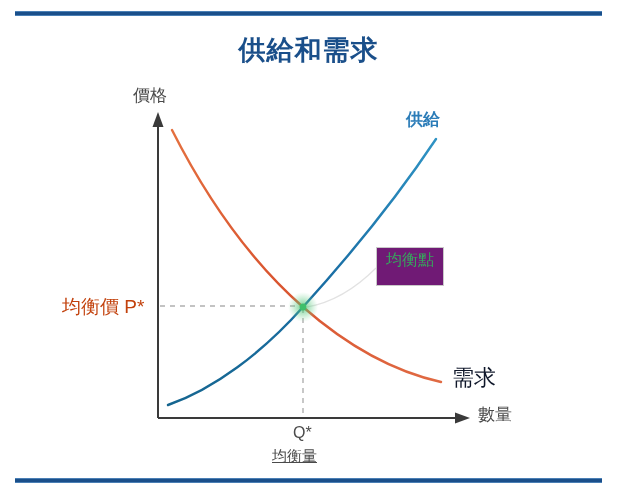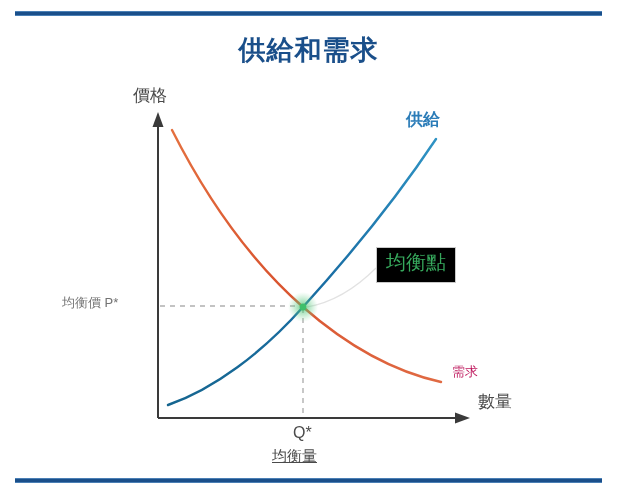--- a/index.html
+++ b/index.html
@@ -55,50 +55,50 @@
   .lbl {
     position: absolute;
     white-space: nowrap;
     line-height: 1.15;
   }
   #axis-label-y {
     left: 133px; top: 86px;
     font-size: 17px; color: #4a4a4a; text-align: center;
   }
   #axis-label-x {
-    left: 478px; top: 392px;
+    left: 478px; top: 405px;
     font-size: 17px; color: #4a4a4a;
   }
   #supply-label {
     left: 406px; top: 110px;
     font-size: 17px; color: #2b7cb8; font-weight: bold;
   }
   #demand-label {
     left: 452px; top: 365px;
-    font-size: 13px; color: #be185d;
+    font-size: 22px; color: #0f172a;
   }
   #price-label {
     left: 62px; top: 296px;
-    font-size: 13px; color: #737373;
+    font-size: 19px; color: #c2410c;
   }
   #quantity-star {
     left: 293px; top: 424px;
     font-size: 16px; color: #4a4a4a;
   }
   #quantity-label {
     left: 272px; top: 447px;
     font-size: 15px; color: #4a4a4a; text-decoration: underline;
   }
   #equilibrium-box {
     left: 376px; top: 247px;
-    font-size: 20px;
+    font-size: 16px;
     color: #36a85c;
     border: 1px solid #c9c9c9;
-    background: #000000;
-    padding: 3px 9px 8px 9px;
+    background: #701a75;
+    padding: 3px 9px 16px 9px;
   }
 </style>
 </head>
 <body>
 
 <div id="page">
 
   <div class="rule" id="rule-top"></div>
   <div class="rule" id="rule-bottom"></div>
 

